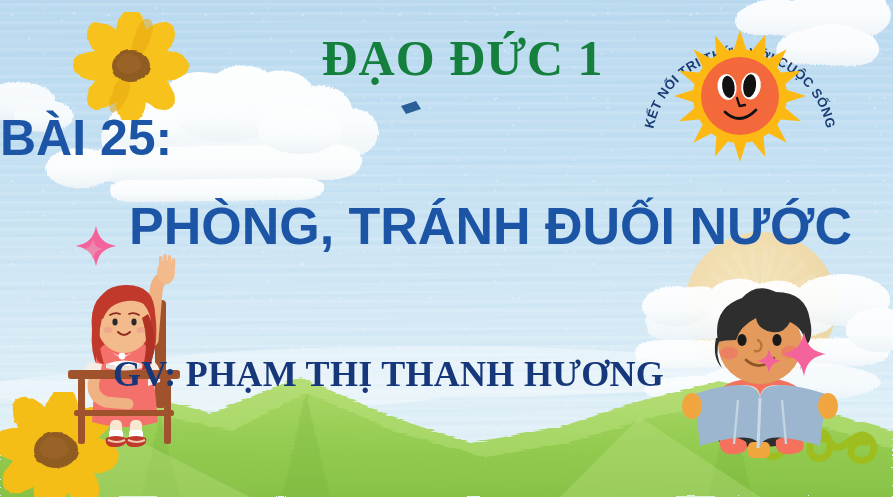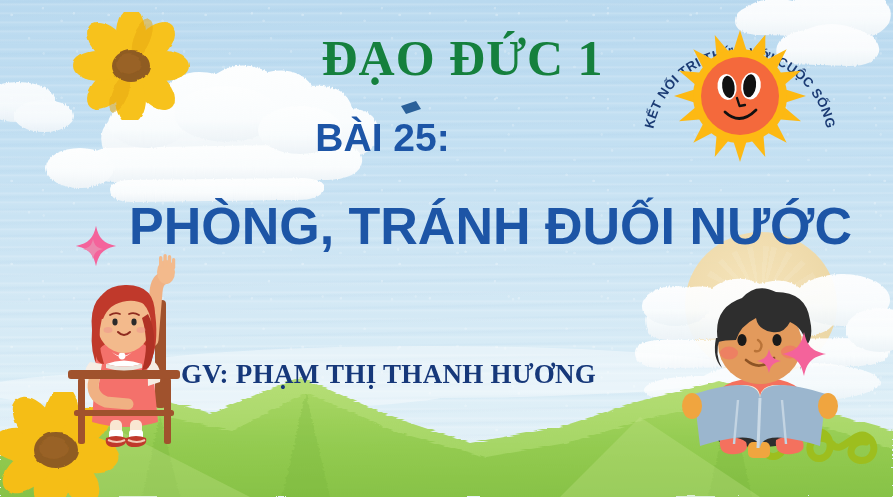--- a/index.html
+++ b/index.html
@@ -94,44 +94,44 @@
     text-align:center;
     font-family:"Liberation Serif", serif;
     font-weight:bold;
     font-size:50px;
     line-height:56px;
     color:#15803d;
     letter-spacing:1px;
   }
   .t-bai{
     position:absolute;left:0;top:110px;width:765px;
-    text-align:center;
+    text-align:left;
     font-family:"Liberation Sans", sans-serif;
     font-weight:bold;
-    font-size:39px;line-height:56px;
+    font-size:50px;line-height:56px;
     color:#1d55a6;
     letter-spacing:0px;
   }
   .t-main{
     position:absolute;left:0;top:196px;width:893px;
     text-align:center;
     font-family:"Liberation Sans", sans-serif;
     font-weight:bold;
     font-size:52px;line-height:60px;
     color:#1d55a6;
     letter-spacing:0px;
     white-space:nowrap;
     padding-left:44px;
   }
   .t-gv{
     position:absolute;left:0;top:357px;width:777px;
     text-align:center;
     font-family:"Liberation Serif", serif;
     font-weight:bold;
-    font-size:27px;line-height:34px;
+    font-size:36px;line-height:34px;
     color:#16387a;
     letter-spacing:.3px;
   }
 
   
   .spark{position:absolute;}
 </style>
 </head>
 <body>
 

